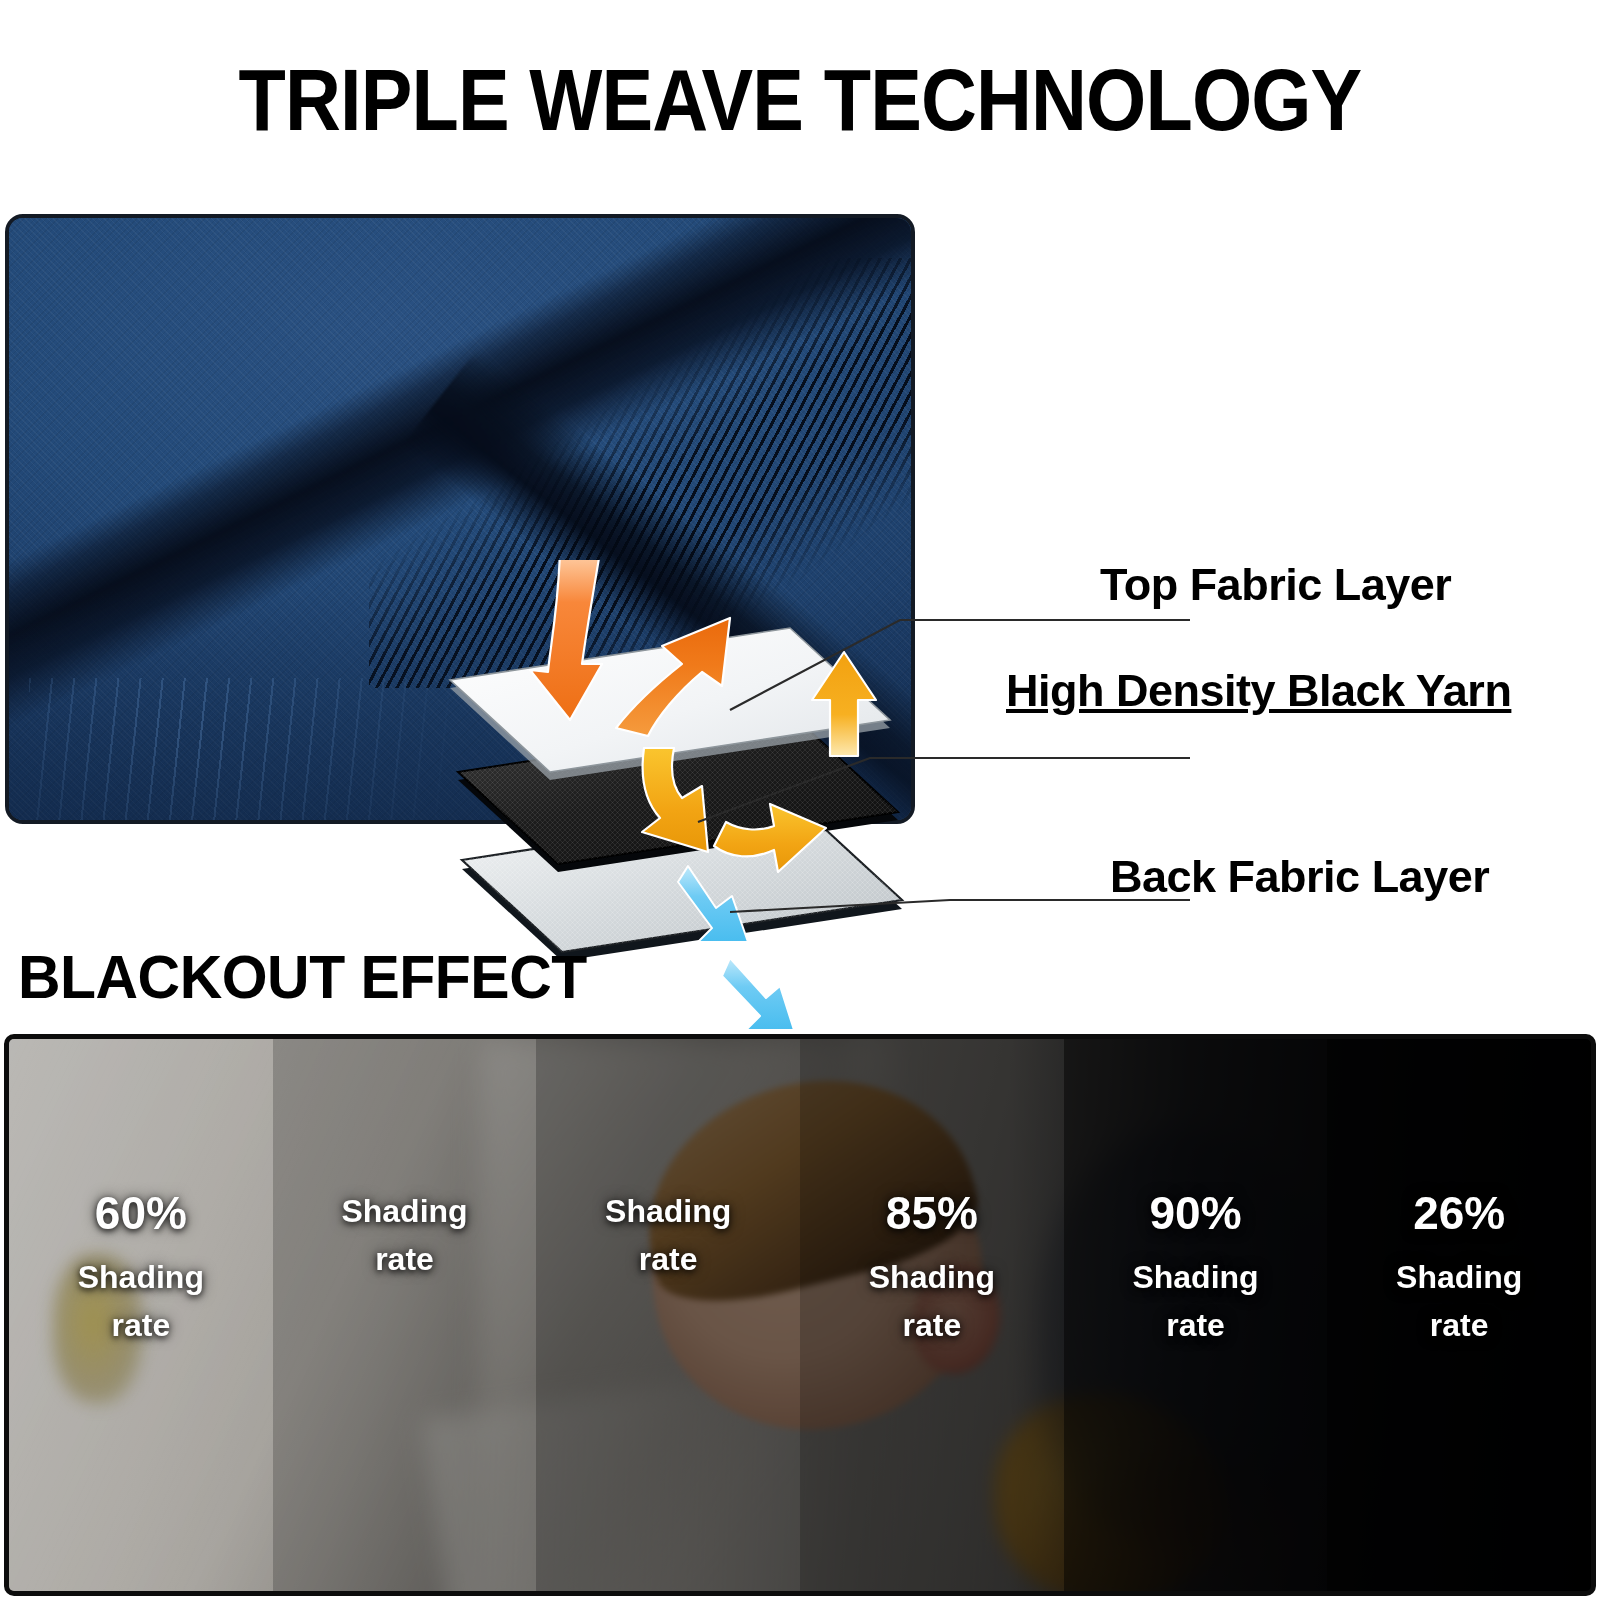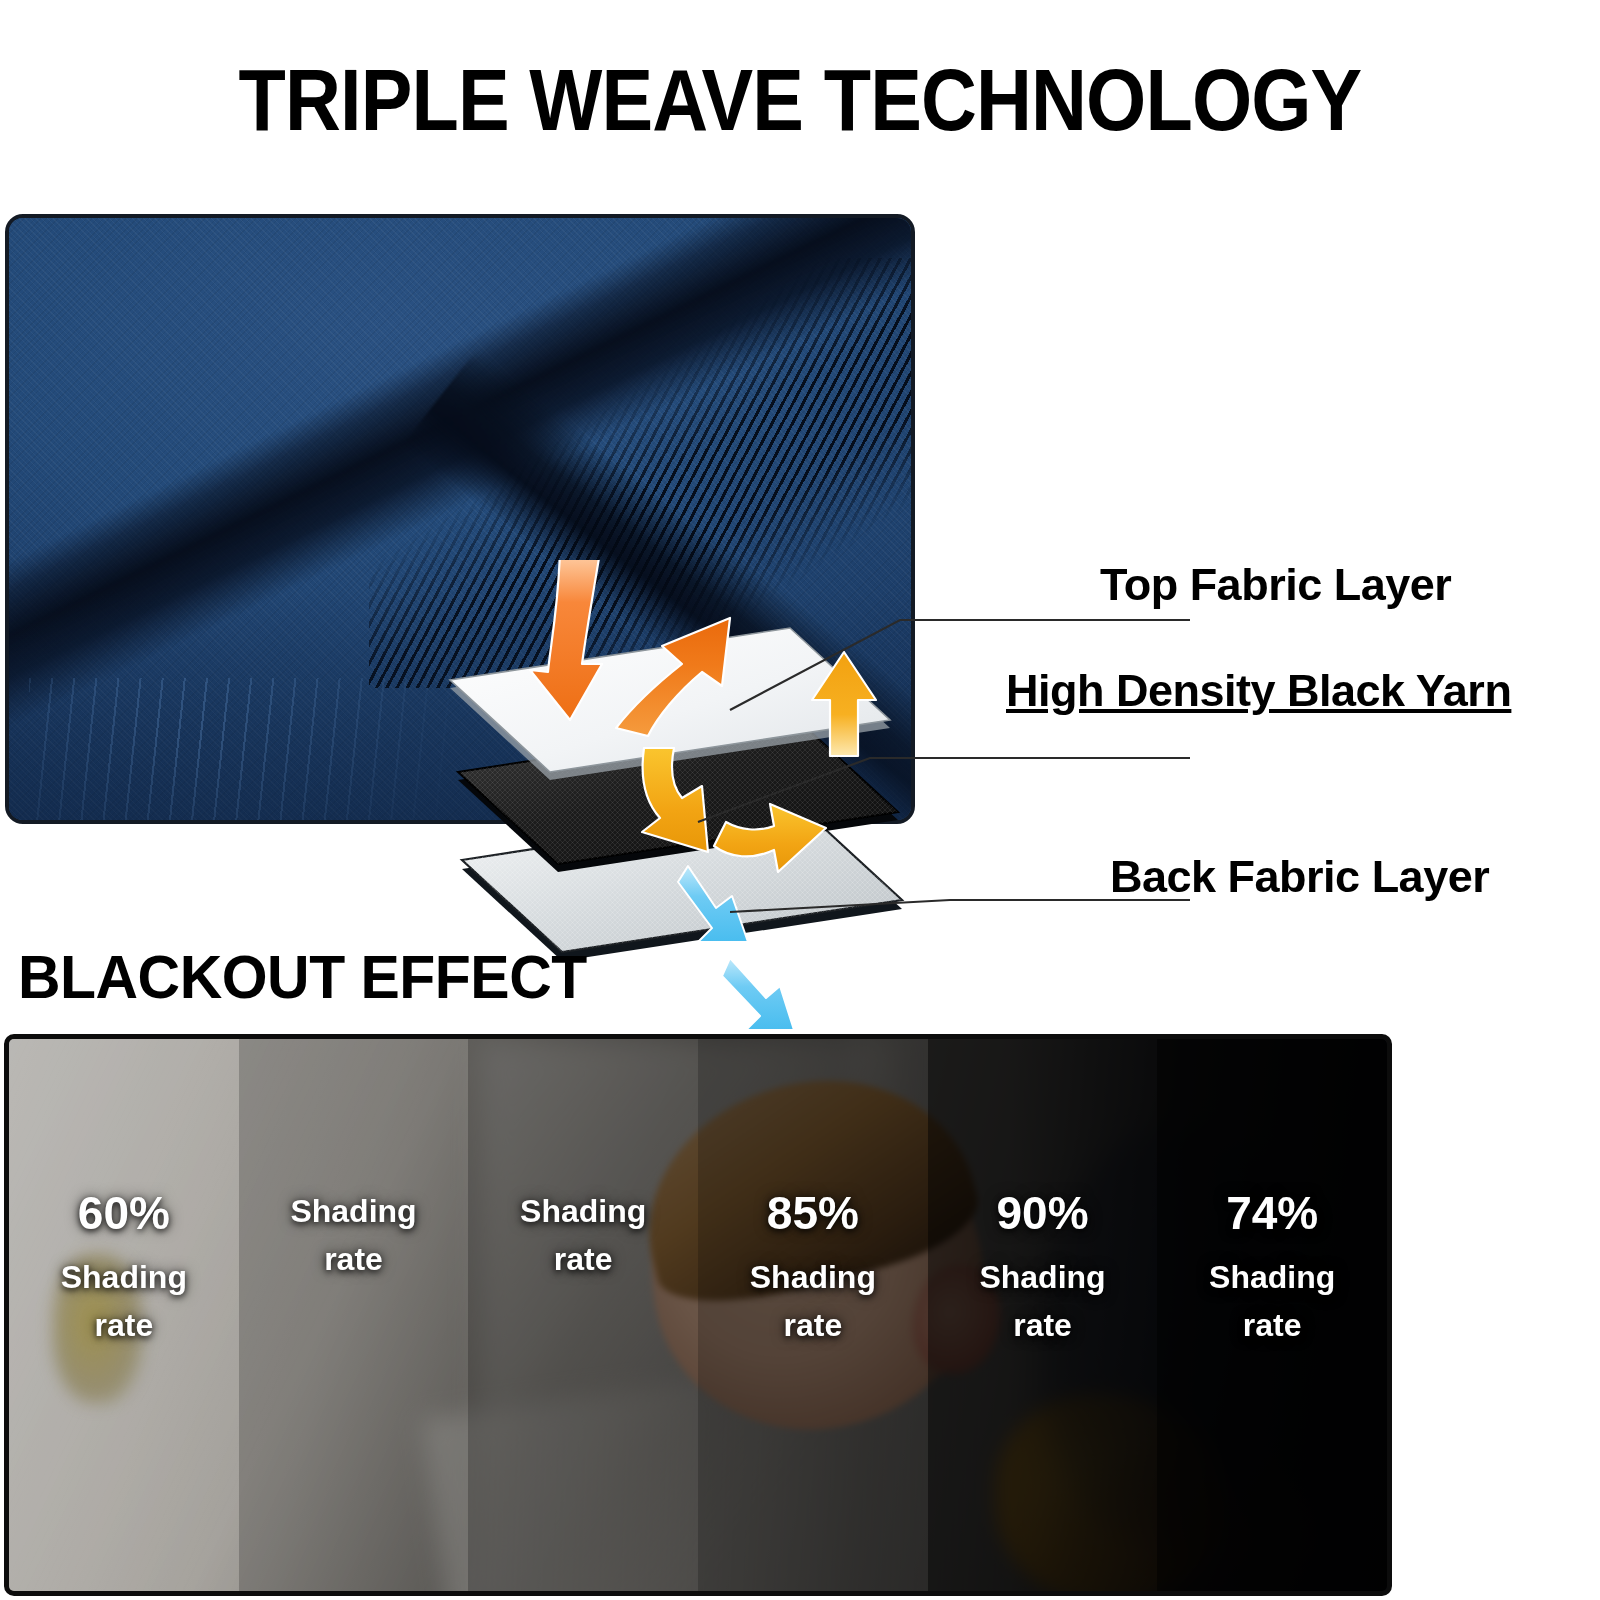--- a/index.html
+++ b/index.html
@@ -170,21 +170,21 @@
     transform: scaleX(0.95);
     transform-origin: left top;
     white-space: nowrap;
   }
 
   
   #blackout-strip {
     position: absolute;
     left: 4px;
     top: 1034px;
-    width: 1388px;
+    width: 1592px;
     height: 562px;
     border: 5px solid #0c0c0c;
     border-radius: 10px;
     box-sizing: border-box;
     overflow: hidden;
     background: #000;
   }
   .scene {
     position: absolute;
     inset: 0;
@@ -532,21 +532,21 @@
         <div class="panel-text">
           <div class="panel-pct">90%</div>
           <div class="panel-caption">Shading</div>
           <div class="panel-caption">rate</div>
         </div>
       </div>
 
       <div class="shade-col">
         <div class="veil" style="opacity: 0.9;"></div>
         <div class="panel-text">
-          <div class="panel-pct">74%</div>
+          <div class="panel-pct">26%</div>
           <div class="panel-caption">Shading</div>
           <div class="panel-caption">rate</div>
         </div>
       </div>
 
     </div>
   </div>
 
 </div>
 

